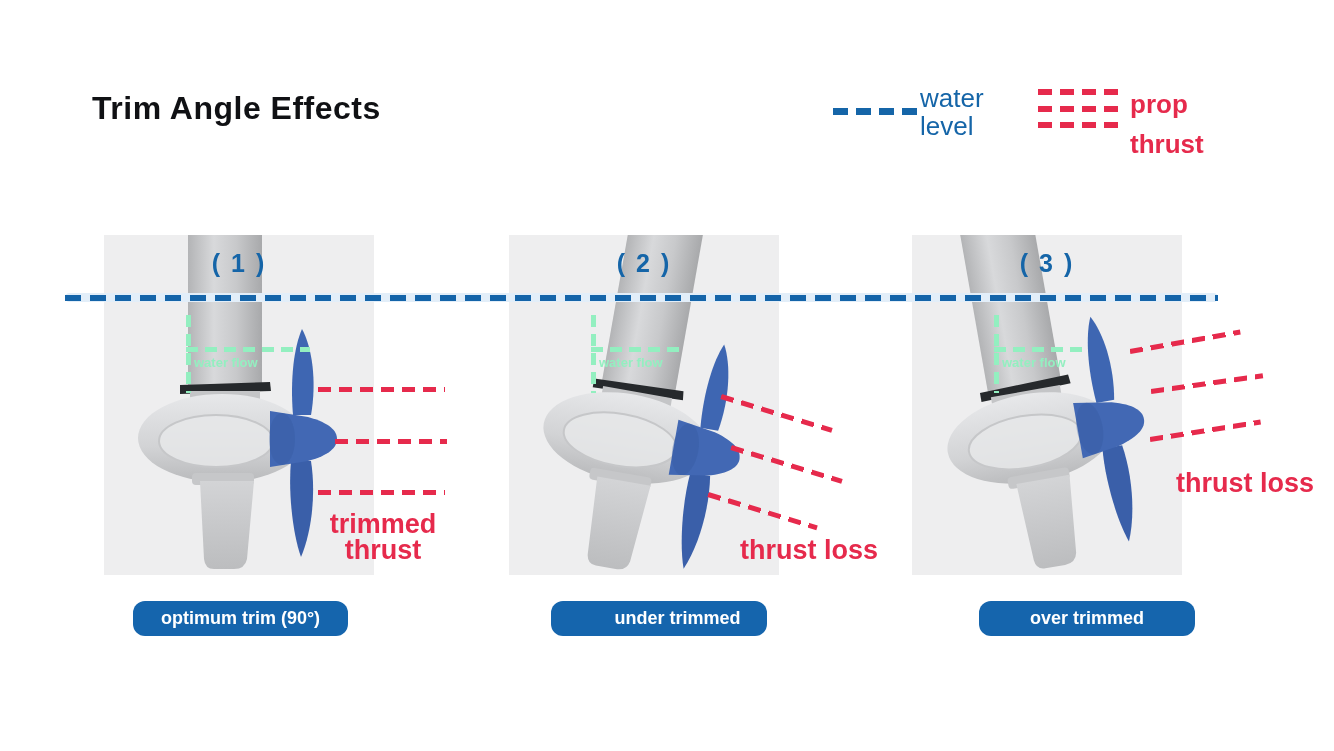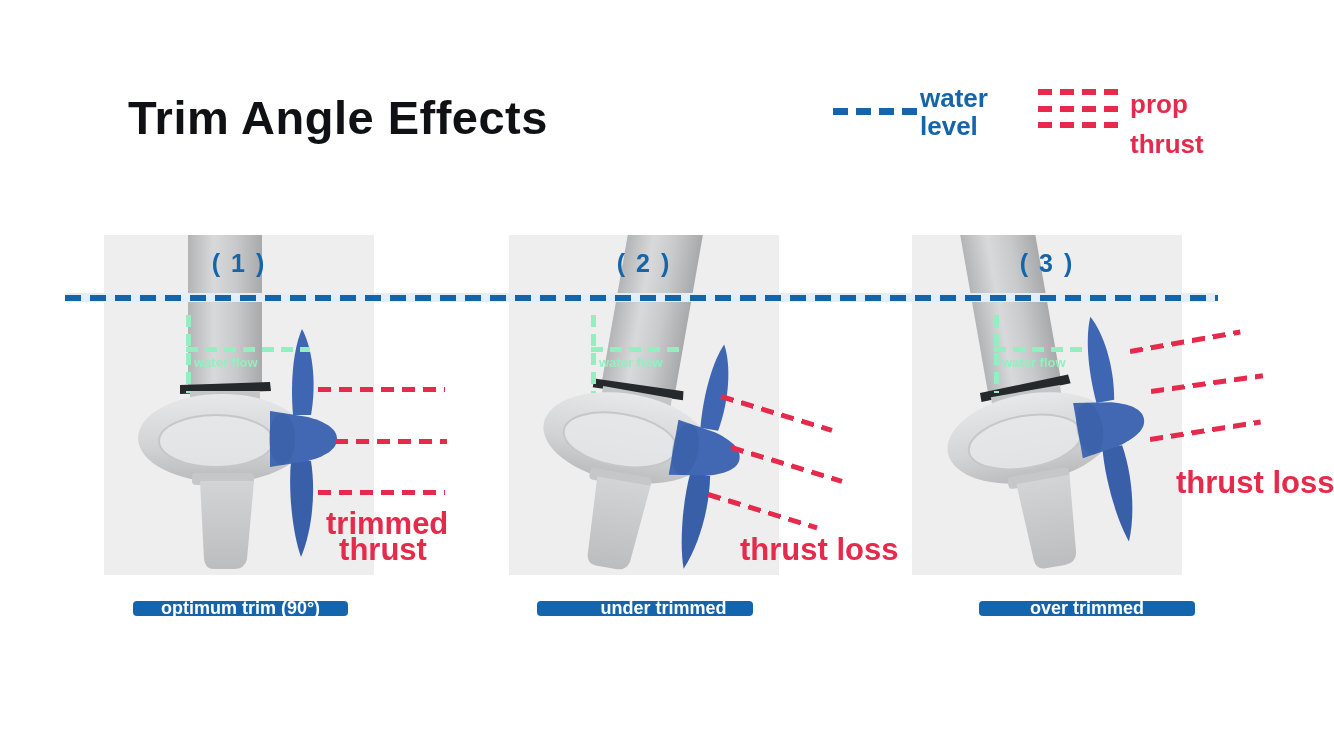--- a/index.html
+++ b/index.html
@@ -8,28 +8,28 @@
     --red:#e62a4c;
     --mint:#93efc0;
     --panel:#eeeeef;
     --ink:#101114;
   }
   *{margin:0;padding:0;box-sizing:border-box;}
   body{background:#fff;font-family:"Liberation Sans", sans-serif;}
   .stage{position:relative;width:1334px;height:751px;background:#fff;overflow:hidden;}
 
   
-  .title{position:absolute;left:92px;top:90px;font-size:47px;font-weight:800;
-         letter-spacing:.5px;color:var(--ink);margin-left:36px;}
+  .title{position:absolute;left:92px;top:90px;font-size:32px;font-weight:800;
+         letter-spacing:.5px;color:var(--ink);}
 
   
   .legend-water-dash{position:absolute;left:833px;top:108px;width:84px;height:7px;
     background:repeating-linear-gradient(90deg,var(--blue) 0 15px,transparent 15px 23px);}
   .legend-water-text{position:absolute;left:920px;top:84px;width:92px;
-    font-size:26px;line-height:28px;font-weight:700;color:var(--blue);}
+    font-size:26px;line-height:28px;font-weight:400;color:var(--blue);}
   .legend-red-dash{position:absolute;left:1038px;width:84px;height:6px;
     background:repeating-linear-gradient(90deg,var(--red) 0 14px,transparent 14px 22px);}
   .lr1{top:89px}.lr2{top:106px}.lr3{top:122px}
   .legend-red-text{position:absolute;left:1130px;top:84px;width:100px;
     font-size:26px;line-height:40px;font-weight:800;color:var(--red);}
 
   
   .panel{position:absolute;top:235px;width:270px;height:340px;background:var(--panel);}
   .panel-1{left:104px}.panel-2{left:509px}.panel-3{left:912px}
   .panel-num{position:absolute;left:0;top:14px;width:100%;text-align:center;
@@ -64,32 +64,32 @@
   .t1c{left:318px;top:490px;width:127px;}
   
   .t2a{left:721px;top:394px;width:116px;transform:rotate(17deg);}
   .t2b{left:731px;top:445px;width:116px;transform:rotate(17deg);}
   .t2c{left:708px;top:492px;width:114px;transform:rotate(17deg);}
   
   .t3a{left:1130px;top:349px;width:112px;transform:rotate(-10deg);}
   .t3b{left:1151px;top:389px;width:113px;transform:rotate(-8deg);}
   .t3c{left:1150px;top:437px;width:112px;transform:rotate(-9deg);}
 
-  .thrust-label{position:absolute;font-size:31px;line-height:26px;font-weight:800;
+  .thrust-label{position:absolute;font-size:27px;line-height:26px;font-weight:800;
     color:var(--red);text-align:center;z-index:5;}
   .tlab1{left:326px;top:511px;width:114px;}
   .tlab2{left:740px;top:537px;width:130px;white-space:nowrap;}
   .tlab3{left:1176px;top:470px;width:125px;white-space:nowrap;}
 
   
-  .caption{position:absolute;top:601px;height:15px;background:var(--blue-btn);
-    border-radius:4px;color:#fff;font-size:18px;font-weight:800;
+  .caption{position:absolute;top:601px;height:35px;background:var(--blue-btn);
+    border-radius:12px;color:#fff;font-size:18px;font-weight:800;
     display:flex;align-items:center;justify-content:center;z-index:3;}
   .cap-1{left:133px;width:215px;}
-  .cap-2{left:537px;width:216px;padding-left:37px;}
+  .cap-2{left:551px;width:216px;padding-left:37px;}
   .cap-3{left:979px;width:216px;}
 
   .defs-holder{position:absolute;width:0;height:0;overflow:hidden;}
 </style>
 </head>
 <body>
 
 <div class="stage">
 
   <svg class="defs-holder" aria-hidden="true">

